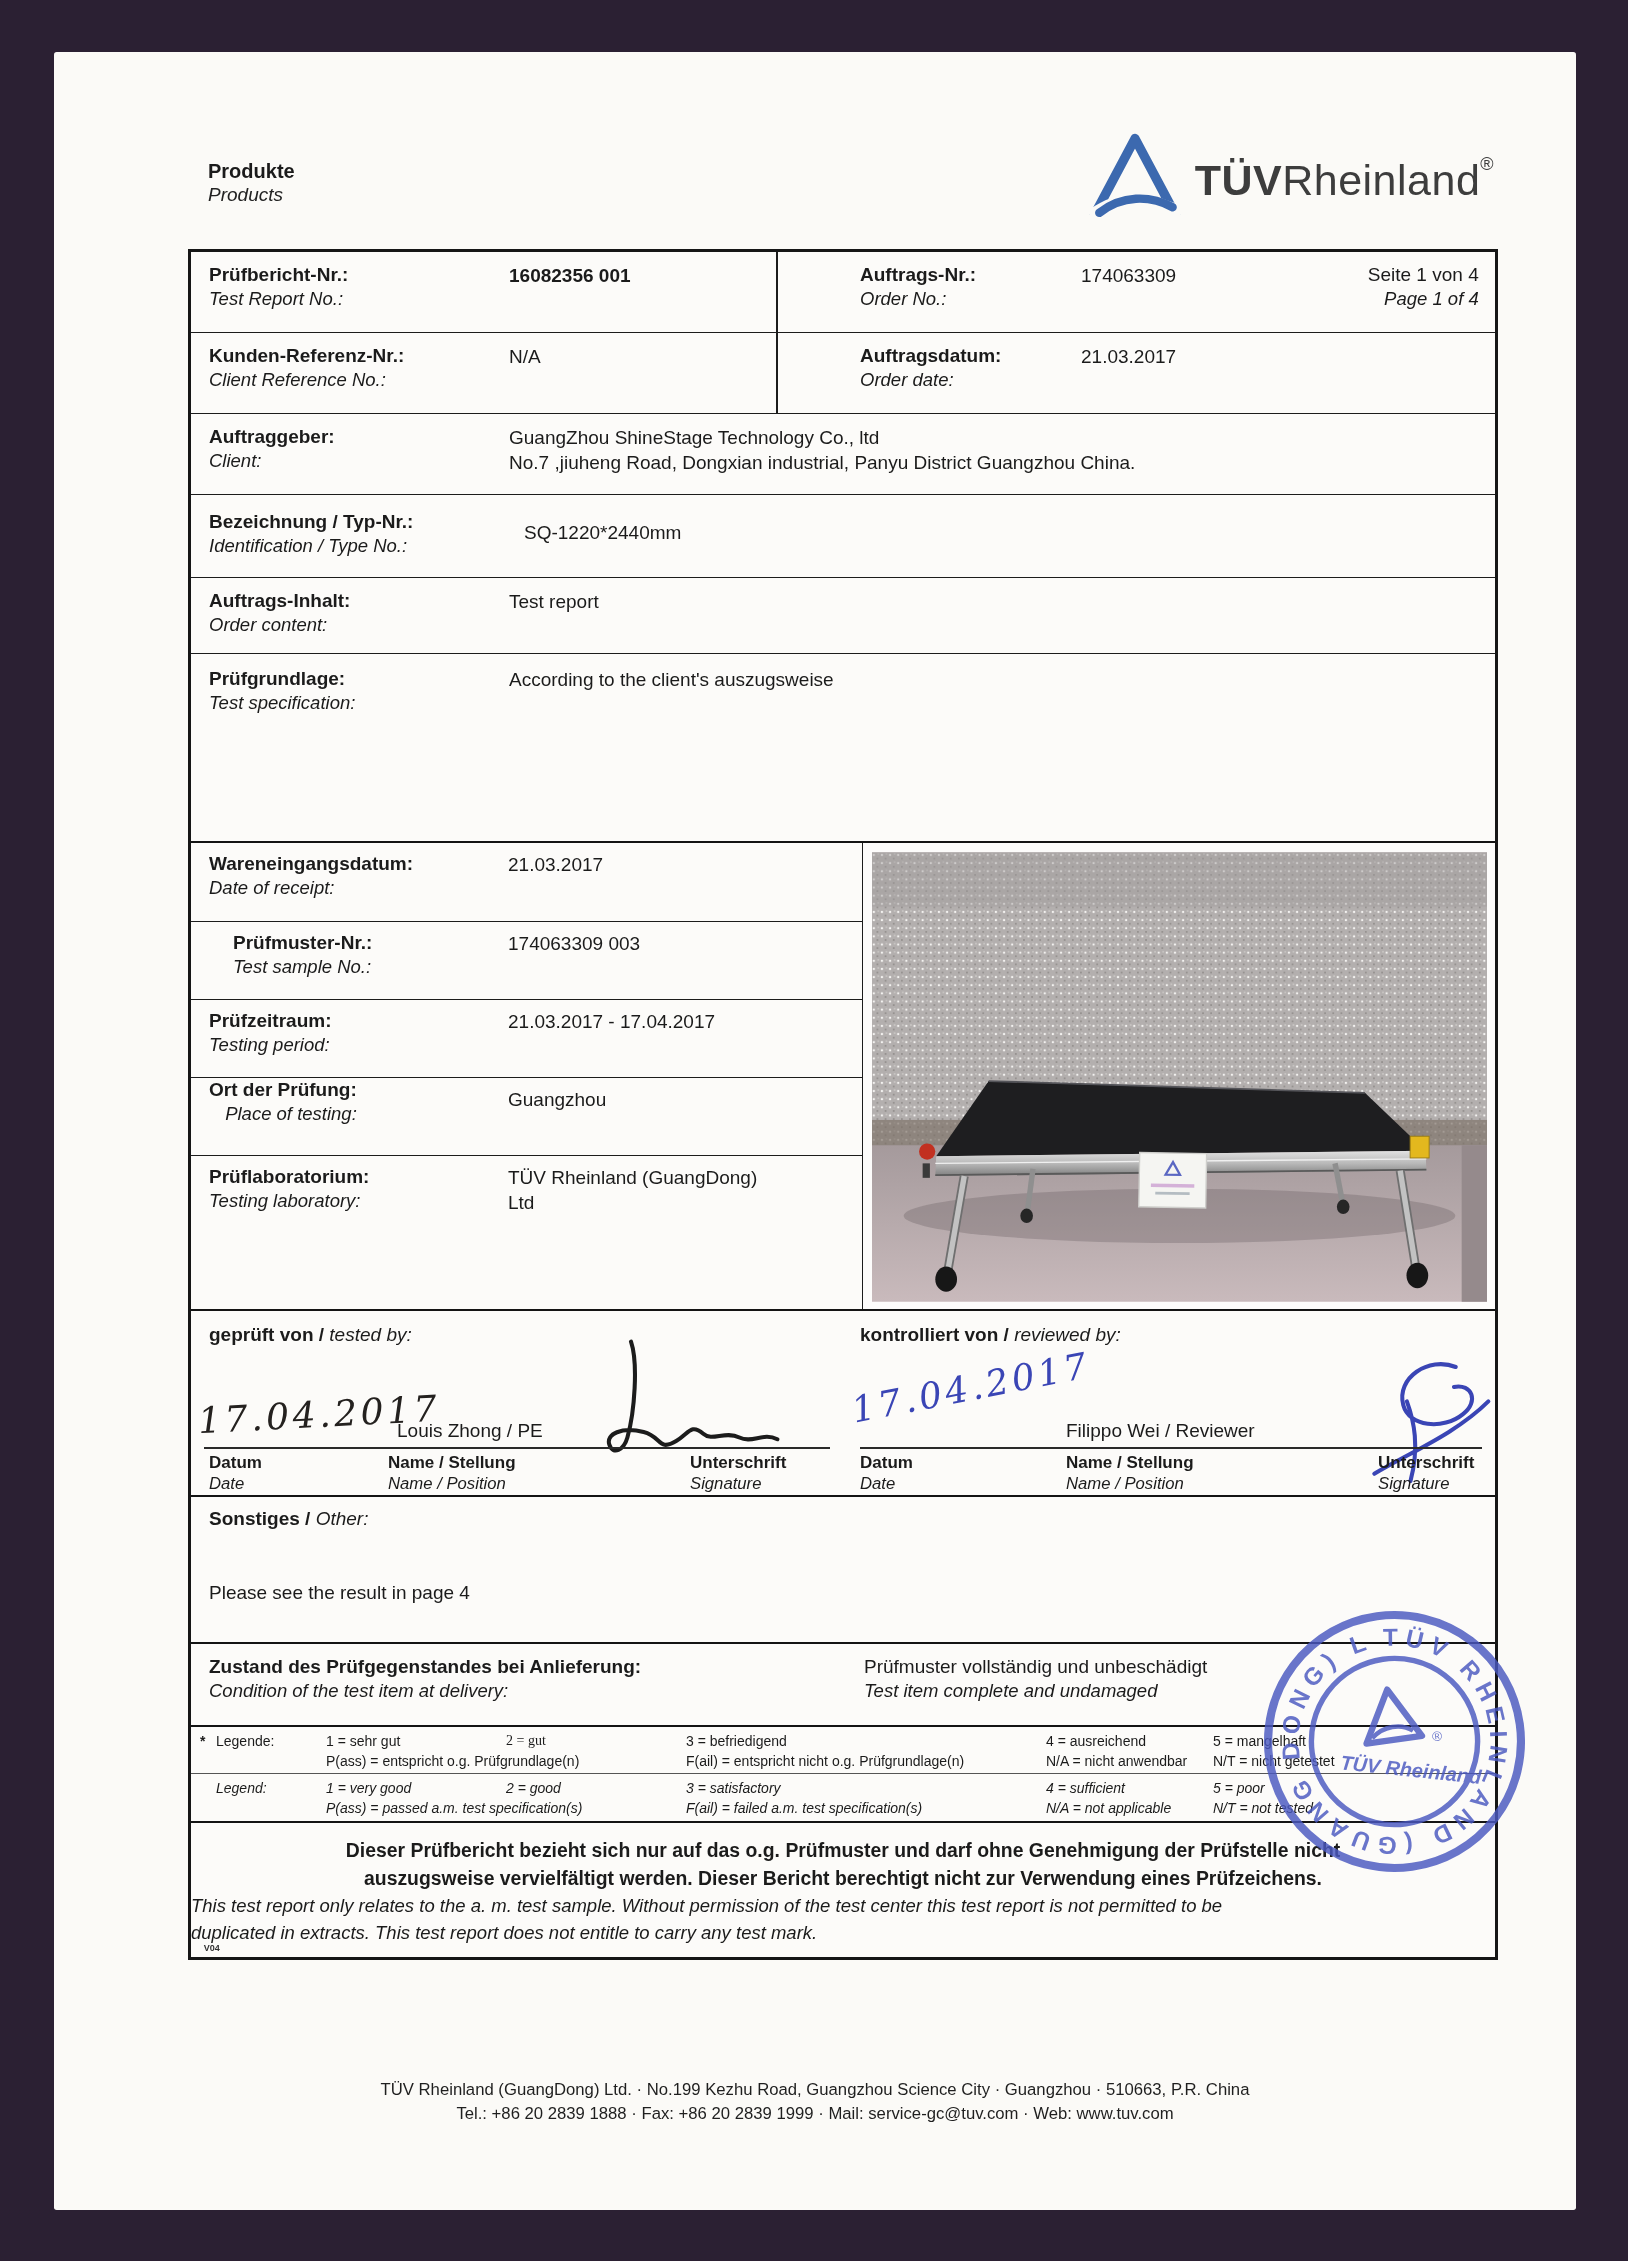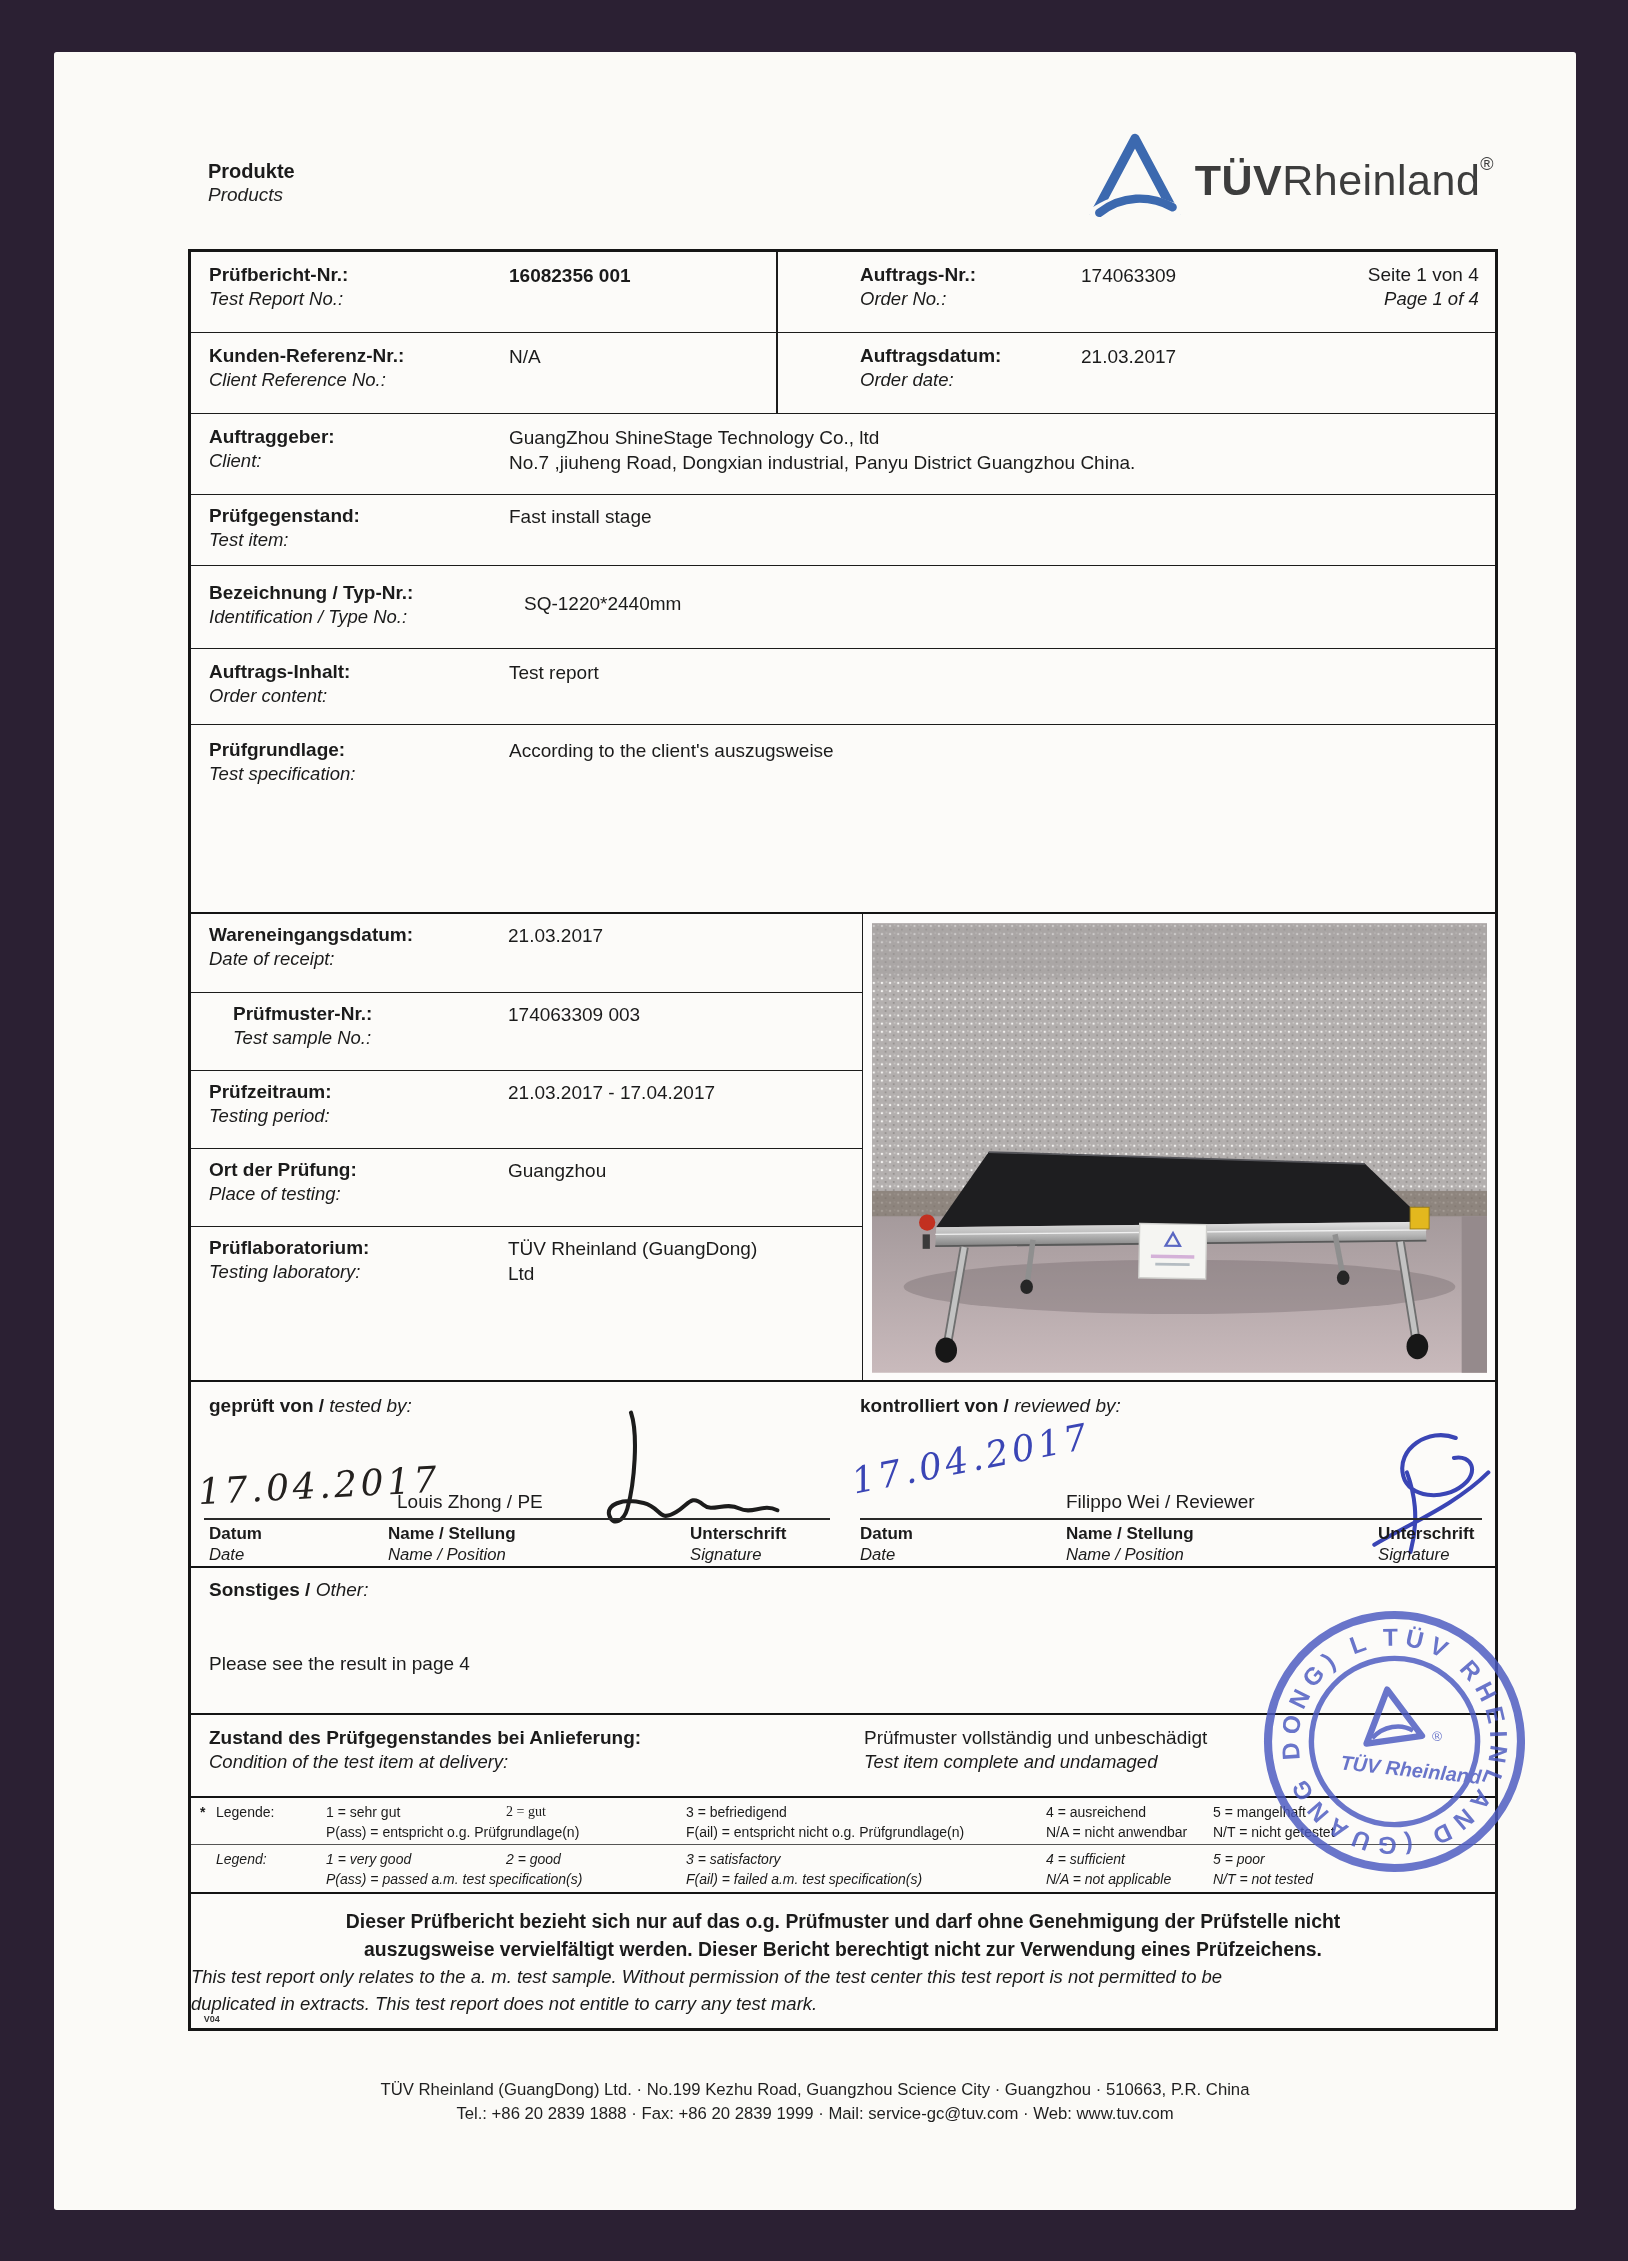--- a/index.html
+++ b/index.html
@@ -113,27 +113,20 @@
       <div class="lbl abs" style="left:18px;top:11px;">
         <div class="de">Auftraggeber:</div>
         <div class="en">Client:</div>
       </div>
       <div class="abs" style="left:318px;top:11px;">
         <div class="val">GuangZhou ShineStage Technology Co., ltd</div>
         <div class="val">No.7 ,jiuheng Road, Dongxian industrial, Panyu District Guangzhou China.</div>
       </div>
     </div>
 
-    <div class="row bt2" style="height:71px;">
-      <div class="lbl abs" style="left:18px;top:9px;">
-        <div class="de">Prüfgegenstand:</div>
-        <div class="en">Test item:</div>
-      </div>
-      <div class="val abs" style="left:318px;top:9px;">Fast install stage</div>
-    </div>
 
     <div class="row bt2" style="height:83px;">
       <div class="lbl abs" style="left:18px;top:14.5px;">
         <div class="de">Bezeichnung / Typ-Nr.:</div>
         <div class="en">Identification / Type No.:</div>
       </div>
       <div class="val abs" style="left:333px;top:25px;">SQ-1220*2440mm</div>
     </div>
 
     <div class="row bt2" style="height:76px;">
@@ -169,21 +162,21 @@
           <div class="val abs" style="left:317px;top:9px;">174063309 003</div>
         </div>
         <div class="row bt2" style="height:78px;">
           <div class="lbl abs" style="left:18px;top:9px;">
             <div class="de">Prüfzeitraum:</div>
             <div class="en">Testing period:</div>
           </div>
           <div class="val abs" style="left:317px;top:9px;">21.03.2017 - 17.04.2017</div>
         </div>
         <div class="row bt2" style="height:78px;">
-          <div class="lbl abs" style="left:18px;top:9px;">
+          <div class="lbl abs" style="left:18px;top:0;text-align:right;">
             <div class="de">Ort der Prüfung:</div>
             <div class="en">Place of testing:</div>
           </div>
           <div class="val abs" style="left:317px;top:9px;">Guangzhou</div>
         </div>
         <div class="row bt2" style="height:78px;">
           <div class="lbl abs" style="left:18px;top:9px;">
             <div class="de">Prüflaboratorium:</div>
             <div class="en">Testing laboratory:</div>
           </div>

